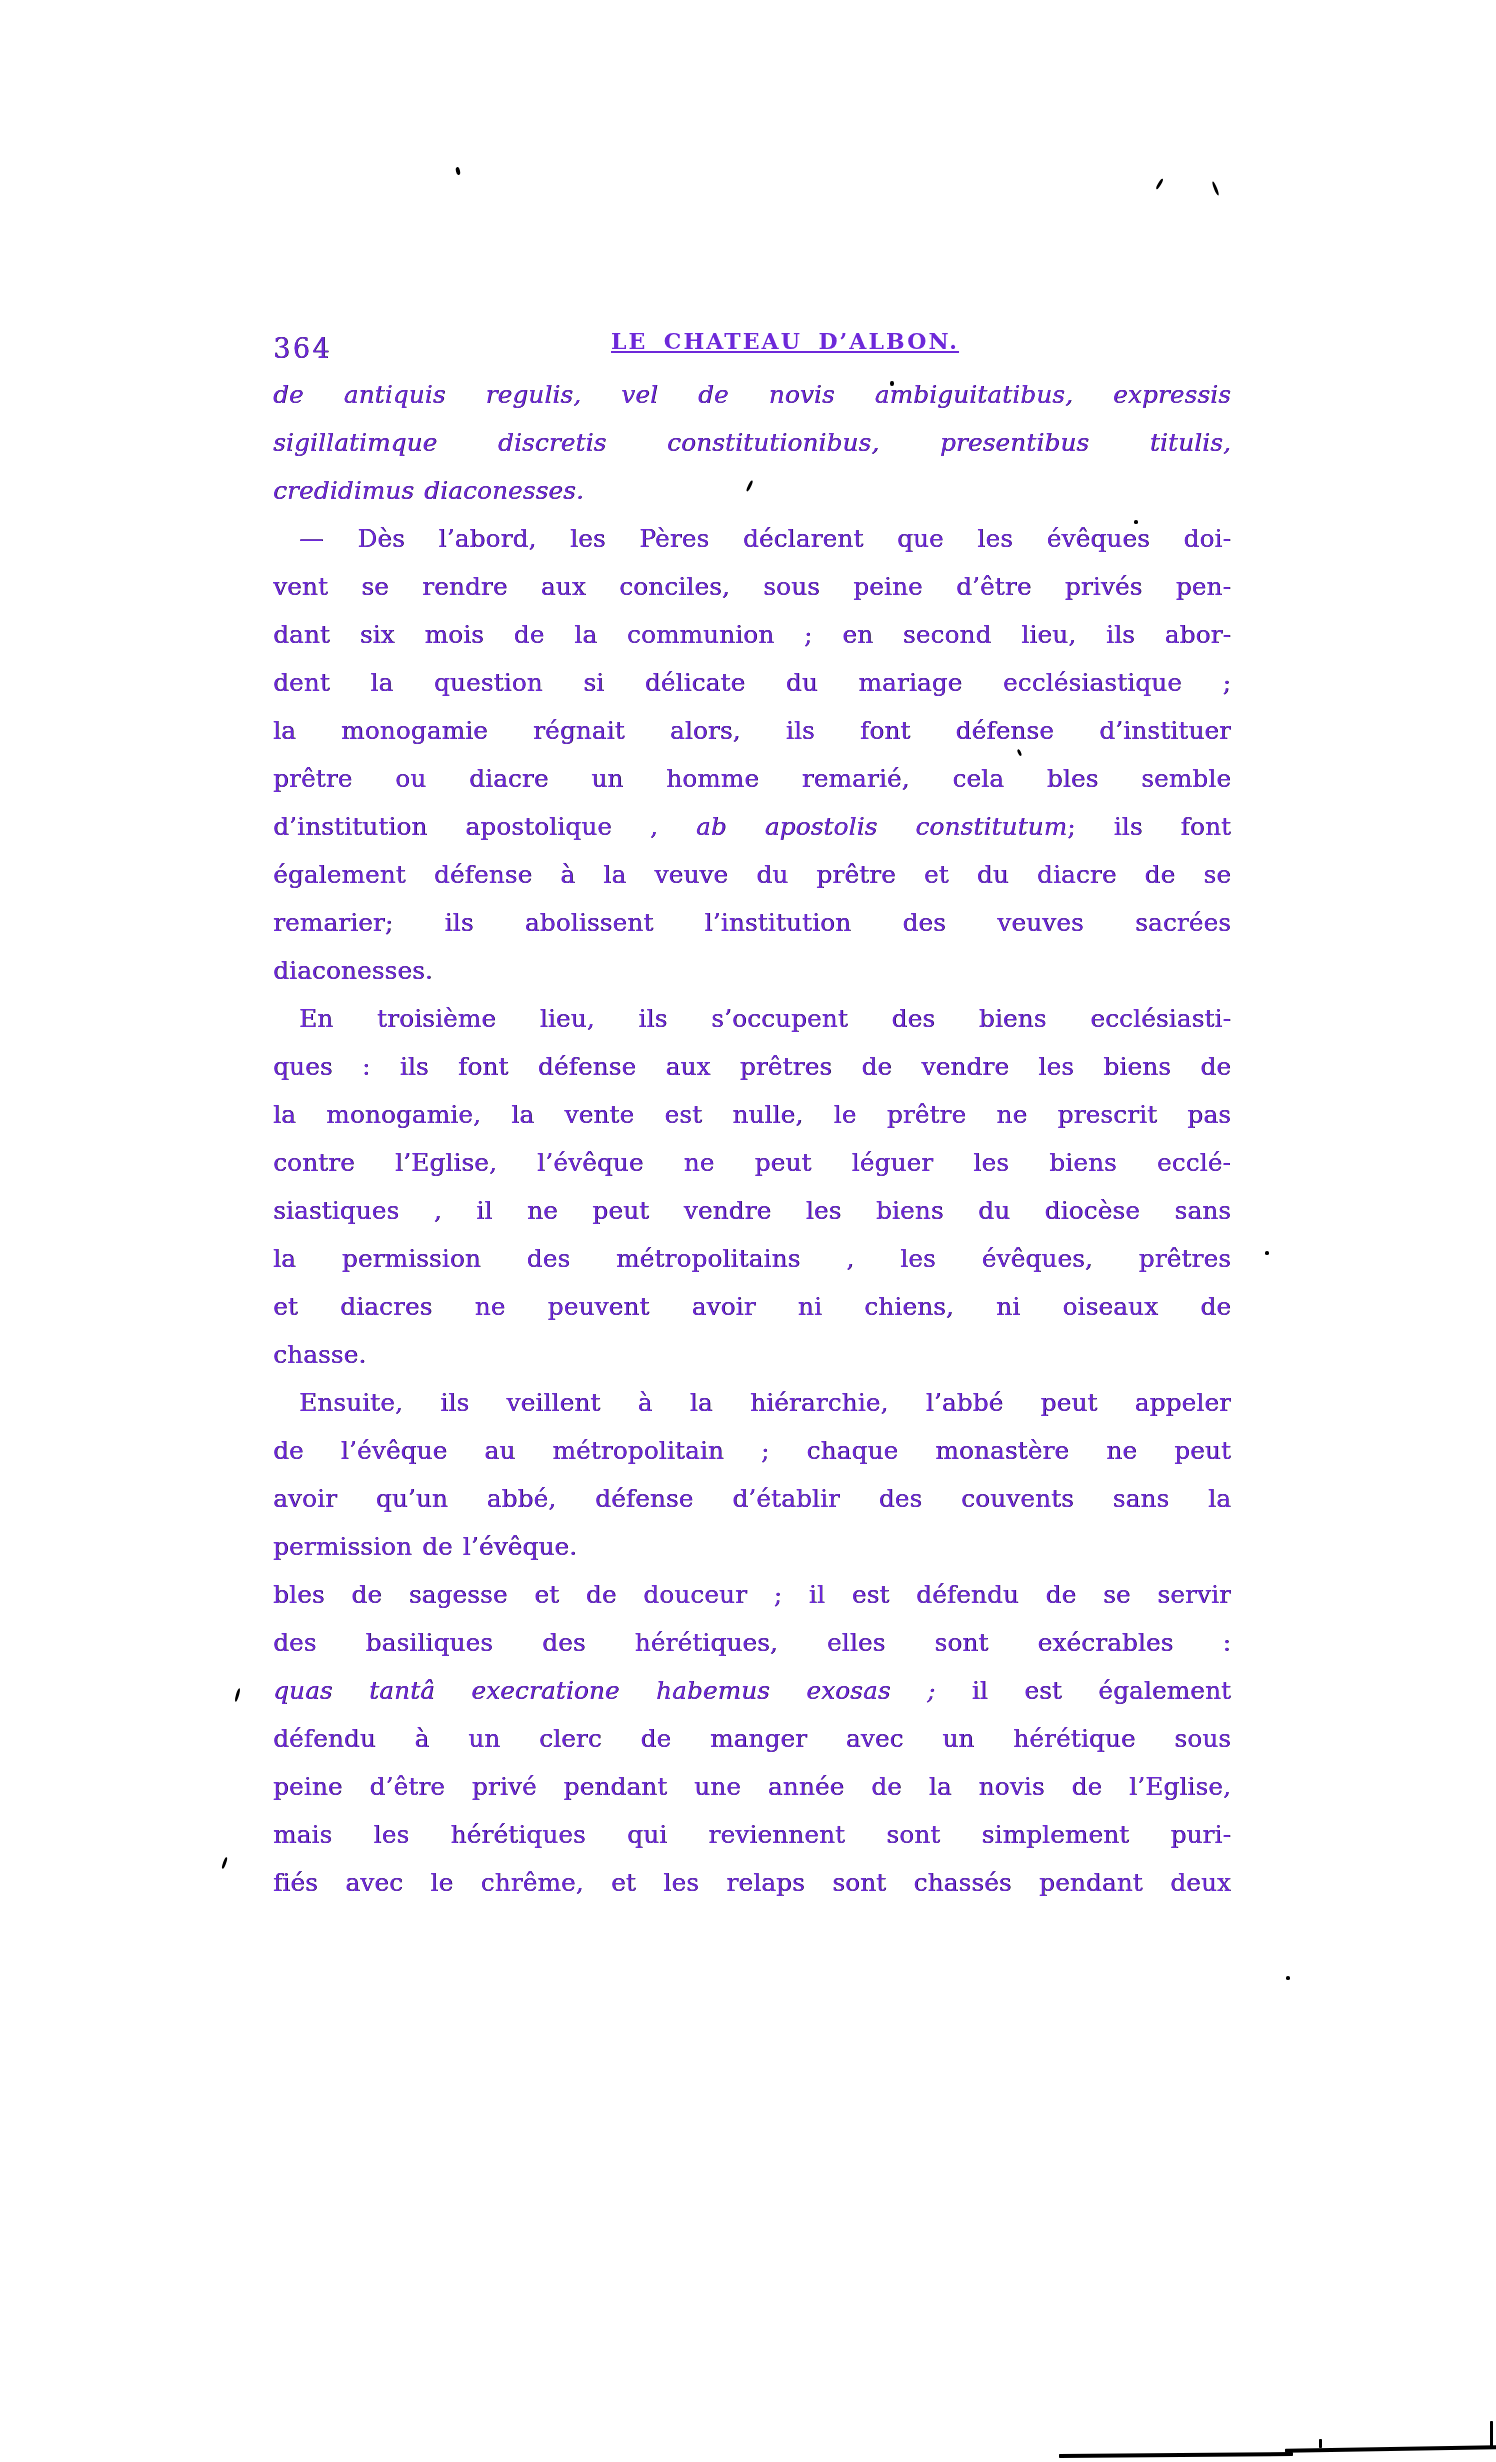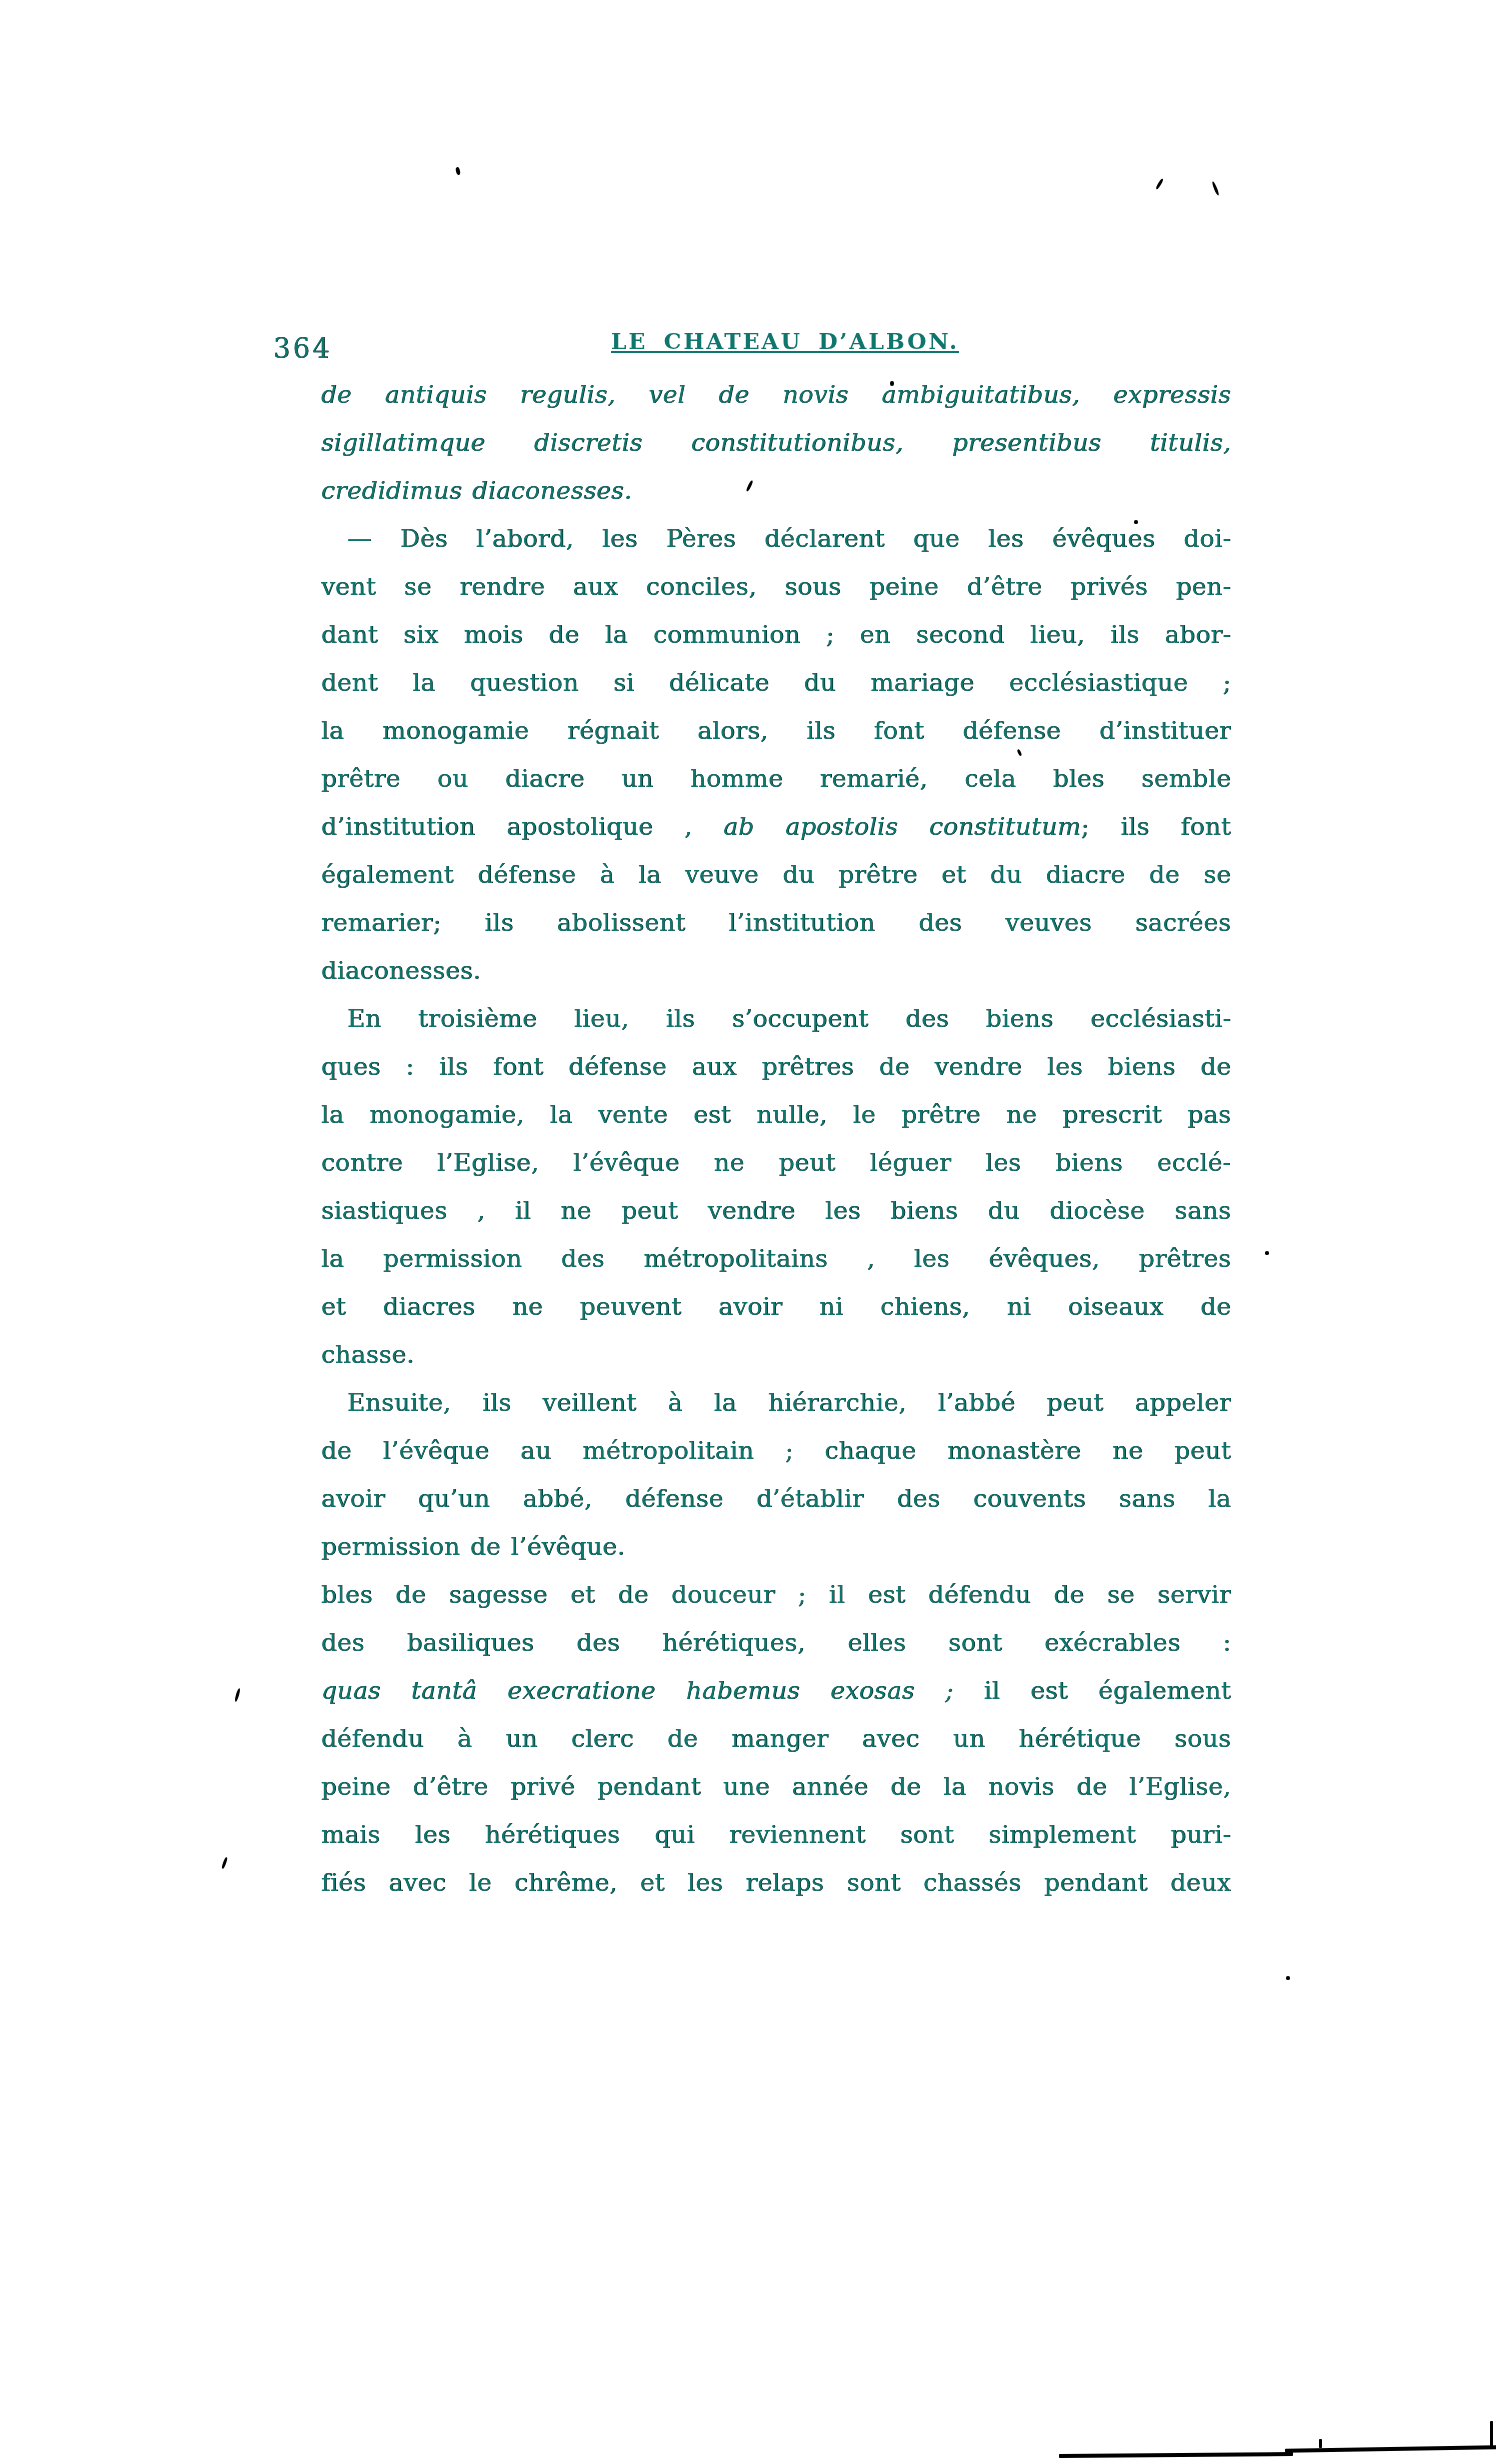--- a/index.html
+++ b/index.html
@@ -2,42 +2,42 @@
 <html style="font-size:13px"><head>
 <meta charset="utf-8">
 <style>
   html,body{margin:0;padding:0;background:#ffffff;}
   .page{
     position:relative;
     width:1496px;height:2462px;
     background:#ffffff;
     overflow:hidden;
     font-family:"DejaVu Serif","Liberation Serif",serif;
-    color:#0f766e;
+    color:#6d28d9;
   }
   .page-number{
     position:absolute;left:273px;top:333px;
     font-size:27px;letter-spacing:2.5px;
     text-shadow:0.4px 0 0 #000;
   }
   .running-title{
     position:absolute;left:611px;top:328px;
     font-size:22px;font-weight:700;
     letter-spacing:2.1px;word-spacing:6.6px;
     white-space:nowrap;
     text-decoration:underline;
   }
   .text-block{
     position:absolute;left:273px;top:371px;width:958px;
     font-size:24.6px;line-height:48px;
     text-shadow:0.4px 0 0 #000;
     letter-spacing:0.2px;word-spacing:0.08em;
   }
   .para{margin:0;}
-  .line{height:48px;overflow:hidden;text-align:left;margin-left:48px;}
+  .line{height:48px;overflow:hidden;text-align:left;}
   .line.just{text-align:justify;text-align-last:justify;}
   .line.just::after{content:"";display:inline-block;width:100%;}
   .line.indent{padding-left:26px;}
   .it{font-style:italic;}
   .mark{position:absolute;background:#000;}
   .mark.speck{border-radius:45%;}
   .mark.edge{border-radius:0.8px;}
 </style>
 </head>
 <body>

